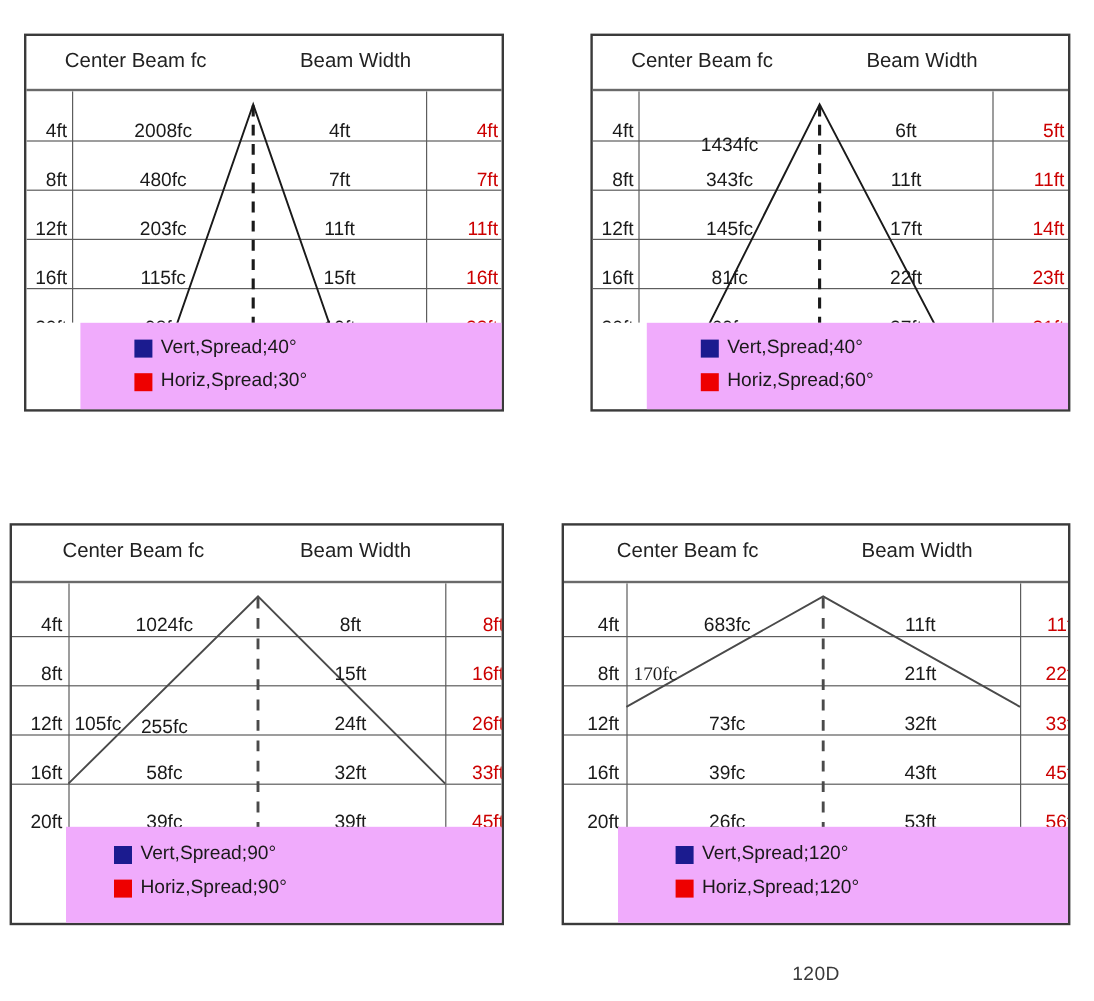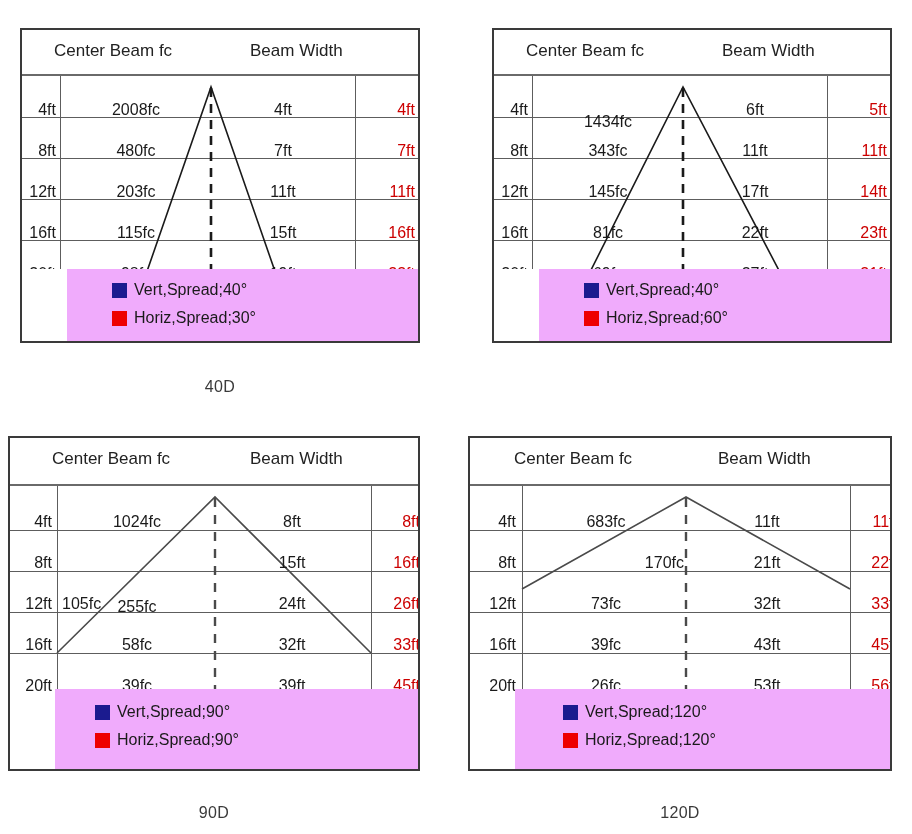--- a/index.html
+++ b/index.html
@@ -153,21 +153,20 @@
         <div class="legend-row" style="left:45px;top:12px;">
           <span class="swatch" style="background:#1b1b8f;"></span>
           <span class="legend-label">Vert,Spread;40°</span>
         </div>
         <div class="legend-row" style="left:45px;top:40px;">
           <span class="swatch" style="background:#ee0000;"></span>
           <span class="legend-label">Horiz,Spread;30°</span>
         </div>
       </div>
     </div>
-    <div class="caption" style="top:350px;">40D</div>
   </div>
 
   <div class="chart-block" style="left:492px;top:12px;width:400px;height:380px;">
     <div class="chart-frame" style="width:400px;height:315px;">
 
       <div class="head-row">
         <div class="head-title" style="left:32px;">Center Beam fc</div>
         <div class="head-title" style="left:228px;">Beam Width</div>
       </div>
 
@@ -274,21 +273,20 @@
         <div class="legend-row" style="left:40px;top:14px;align-items:center;">
           <span class="swatch" style="background:#1b1b8f;"></span>
           <span class="legend-label">Vert,Spread;90°</span>
         </div>
         <div class="legend-row" style="left:40px;top:42px;">
           <span class="swatch" style="background:#ee0000;"></span>
           <span class="legend-label">Horiz,Spread;90°</span>
         </div>
       </div>
     </div>
-    <div class="caption" style="top:368px;">90D</div>
   </div>
 
   <div class="chart-block" style="left:468px;top:420px;width:424px;height:390px;">
     <div class="chart-frame" style="width:424px;height:335px;">
 
       <div class="head-row" style="height:48px;">
         <div class="head-title" style="left:44px;">Center Beam fc</div>
         <div class="head-title" style="left:248px;">Beam Width</div>
       </div>
 
@@ -306,21 +304,21 @@
           <line x1="216" y1="12" x2="216" y2="207" stroke="#4a4a4a" stroke-width="2.4" stroke-dasharray="9,8"></line>
         </svg>
 
         <div class="cell depth" style="left:4px;width:42px;top:27px;">4ft</div>
         <div class="cell depth" style="left:4px;width:42px;top:68px;">8ft</div>
         <div class="cell depth" style="left:4px;width:42px;top:109px;">12ft</div>
         <div class="cell depth" style="left:4px;width:42px;top:150px;">16ft</div>
         <div class="cell depth" style="left:4px;width:42px;top:191px;">20ft</div>
 
         <div class="cell" style="left:58px;width:156px;text-align:center;top:27px;">683fc</div>
-        <div class="cell" style="left:58px;width:156px;text-align:right;top:68px;">170fc</div>
+        <div class="cell" style="left:58px;width:156px;text-align:left;top:68px;font-family:Liberation Serif, serif;">170fc</div>
         <div class="cell" style="left:58px;width:156px;text-align:center;top:109px;">73fc</div>
         <div class="cell" style="left:58px;width:156px;text-align:center;top:150px;">39fc</div>
         <div class="cell" style="left:58px;width:156px;text-align:center;top:191px;">26fc</div>
 
         <div class="cell" style="left:222px;width:150px;text-align:center;top:27px;">11ft</div>
         <div class="cell" style="left:222px;width:150px;text-align:center;top:68px;">21ft</div>
         <div class="cell" style="left:222px;width:150px;text-align:center;top:109px;">32ft</div>
         <div class="cell" style="left:222px;width:150px;text-align:center;top:150px;">43ft</div>
         <div class="cell" style="left:222px;width:150px;text-align:center;top:191px;">53ft</div>
 

